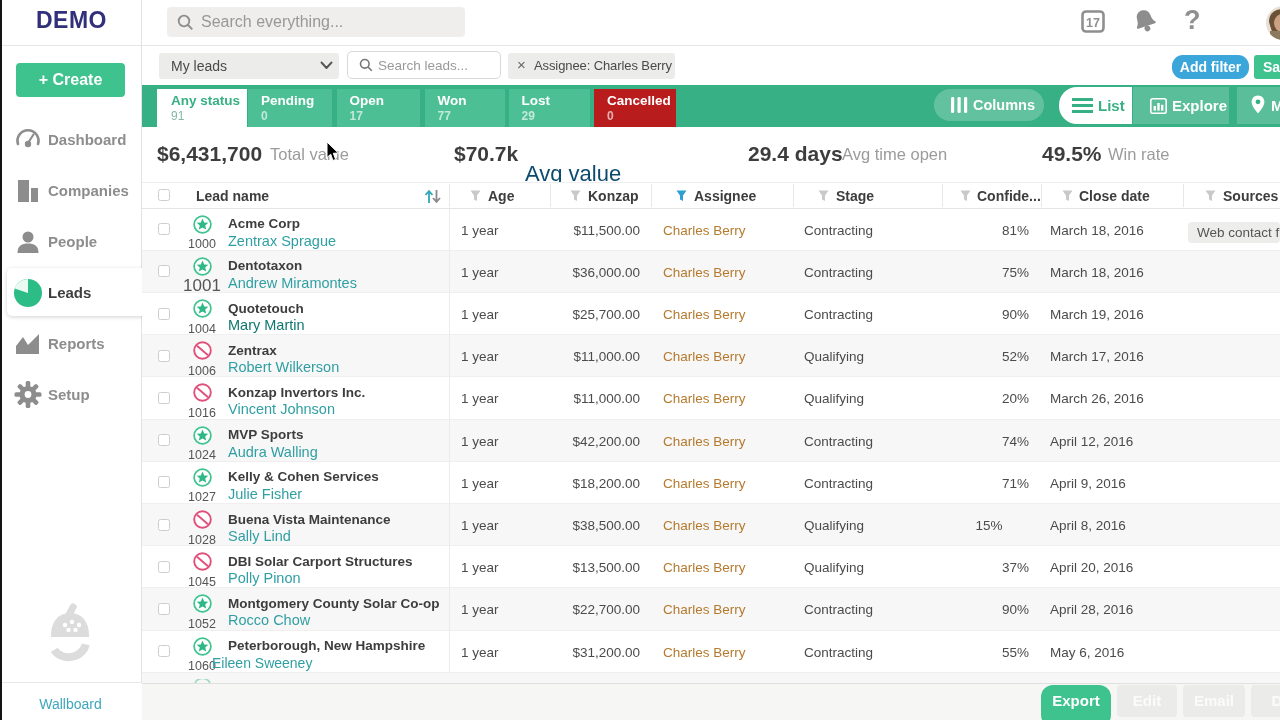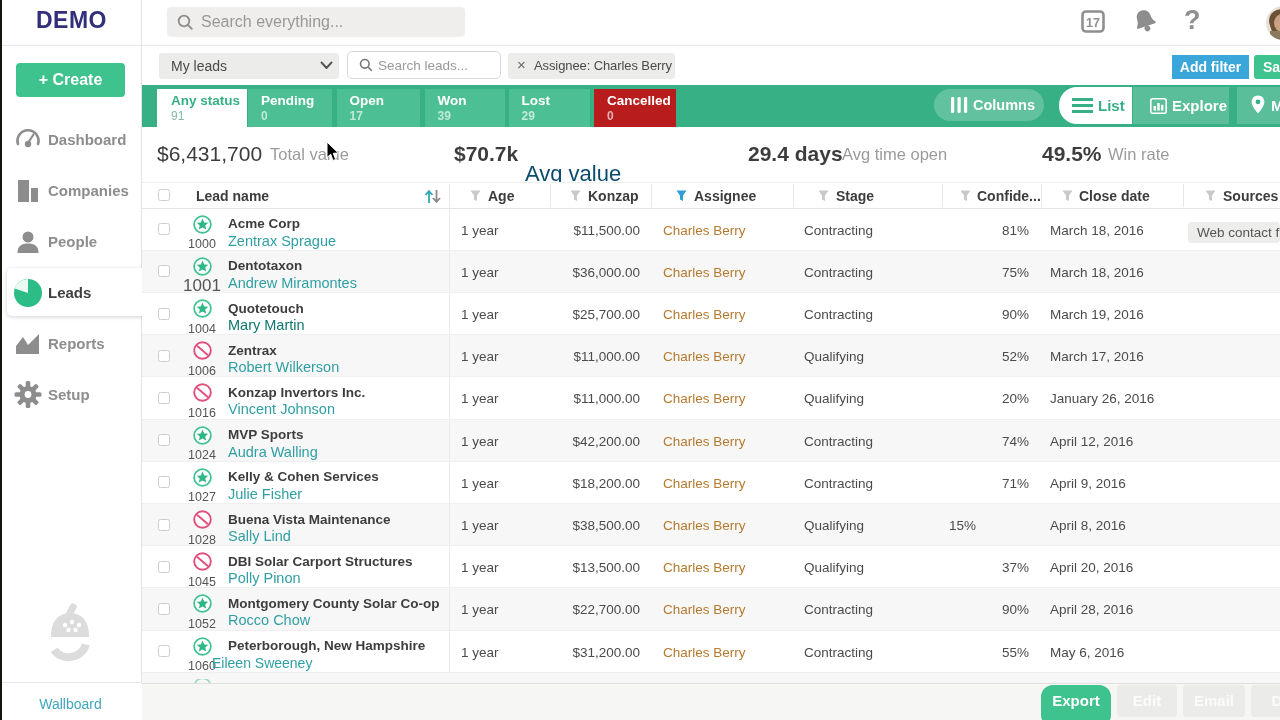--- a/index.html
+++ b/index.html
@@ -99,34 +99,34 @@
   </svg>
 <div class="ab" style="left:347px;top:51px;width:154px;height:28px;background:#fff;border:1px solid #d8d8d8;border-radius:5px"></div>
 <svg class="ab" style="left:359px;top:58px" width="14" height="14" viewBox="0 0 14 14">
     <circle cx="5.8" cy="5.8" r="4.3" fill="none" stroke="#777" stroke-width="1.6"></circle>
     <line x1="9" y1="9" x2="12.8" y2="12.8" stroke="#777" stroke-width="1.6"></line>
   </svg>
 <div class="ab" style="left:378px;top:58px;font-size:13.5px;color:#999">Search leads...</div>
 <div class="ab" style="left:508px;top:53px;width:167px;height:25.5px;background:#ececea;border-radius:3px"></div>
 <div class="ab" style="left:517px;top:56px;font-size:15px;color:#666">×</div>
 <div class="ab" style="left:534px;top:58px;font-size:13px;letter-spacing:-0.1px;color:#4a4a4a">Assignee: Charles Berry</div>
-<div class="ab" style="left:1172px;top:55px;width:77px;height:24px;background:#3ba6da;border-radius:0;color:#fff;font-size:14px;font-weight:bold;text-align:center;line-height:24px">Add filter</div>
+<div class="ab" style="left:1172px;top:55px;width:77px;height:24px;background:#3ba6da;border-radius:11px;color:#fff;font-size:14px;font-weight:bold;text-align:center;line-height:24px">Add filter</div>
 <div class="ab" style="left:1254px;top:55px;width:40px;height:24px;background:#3ec28e;border-radius:3px;color:#fff;font-size:14px;font-weight:bold;line-height:24px;padding-left:9px">Save</div>
 <div class="ab" style="left:142px;top:84.5px;width:1138px;height:42px;background:#36b084"></div>
 <div class="ab" style="left:248px;top:88.5px;width:84px;height:38px;background:#4cc094">
 <div style="position:absolute;left:13px;top:4px;font-size:13.5px;font-weight:bold;color:#fff">Pending</div>
 <div style="position:absolute;left:13px;top:20px;font-size:12px;font-weight:bold;color:rgba(255,255,255,0.65)">0</div>
   </div>
 <div class="ab" style="left:336.5px;top:88.5px;width:83px;height:38px;background:#4cc094">
 <div style="position:absolute;left:13px;top:4px;font-size:13.5px;font-weight:bold;color:#fff">Open</div>
 <div style="position:absolute;left:13px;top:20px;font-size:12px;font-weight:bold;color:rgba(255,255,255,0.65)">17</div>
   </div>
 <div class="ab" style="left:424.5px;top:88.5px;width:80px;height:38px;background:#4cc094">
 <div style="position:absolute;left:13px;top:4px;font-size:13.5px;font-weight:bold;color:#fff">Won</div>
-<div style="position:absolute;left:13px;top:20px;font-size:12px;font-weight:bold;color:rgba(255,255,255,0.65)">39</div>
+<div style="position:absolute;left:13px;top:20px;font-size:12px;font-weight:bold;color:rgba(255,255,255,0.65)">77</div>
   </div>
 <div class="ab" style="left:508.5px;top:88.5px;width:81.5px;height:38px;background:#4cc094">
 <div style="position:absolute;left:13px;top:4px;font-size:13.5px;font-weight:bold;color:#fff">Lost</div>
 <div style="position:absolute;left:13px;top:20px;font-size:12px;font-weight:bold;color:rgba(255,255,255,0.65)">29</div>
   </div>
 <div class="ab" style="left:594px;top:88.5px;width:82px;height:38px;background:#b91c1c">
 <div style="position:absolute;left:13px;top:4px;font-size:13.5px;font-weight:bold;color:#fff">Cancelled</div>
 <div style="position:absolute;left:13px;top:20px;font-size:12px;font-weight:bold;color:rgba(255,255,255,0.65)">0</div>
   </div>
 <div class="ab" style="left:157px;top:88.5px;width:90px;height:38px;background:#fff">
@@ -154,21 +154,21 @@
     <rect x="7.3" y="5" width="2.4" height="7.6" fill="#fff"></rect>
     <rect x="11" y="6.8" width="2.4" height="5.8" fill="#fff"></rect>
   </svg>
 <div class="ab" style="left:1172px;top:97px;font-size:15px;font-weight:bold;color:#fff">Explore</div>
 <div class="ab" style="left:1237px;top:87px;width:43px;height:37px;background:rgba(255,255,255,0.18)"></div>
 <svg class="ab" style="left:1251px;top:95px" width="14" height="19" viewBox="0 0 14 19">
 <path d="M7 0.5 C3.4 0.5 0.6 3.3 0.6 6.9 C0.6 11.7 7 18.3 7 18.3 C7 18.3 13.4 11.7 13.4 6.9 C13.4 3.3 10.6 0.5 7 0.5 Z" fill="#fff"></path>
 <circle cx="7" cy="6.8" r="2.4" fill="#36b084"></circle>
   </svg>
 <div class="ab" style="left:1271px;top:97px;font-size:15px;font-weight:bold;color:#fff">M</div>
-<div class="ab" style="left:157px;top:142px;font-size:21px;font-weight:normal;color:#3d3d3d">$6,431,700</div>
+<div class="ab" style="left:157px;top:142px;font-size:21px;font-weight:bold;color:#3d3d3d">$6,431,700</div>
 <div class="ab" style="left:270px;top:145px;font-size:16.5px;color:#9b9b9b">Total value</div>
 <div class="ab" style="left:454px;top:142px;font-size:21px;font-weight:bold;color:#3d3d3d">$70.7k</div>
 <div class="ab" style="left:525px;top:161px;font-size:22px;color:#0c4a6e">Avg value</div>
 <div class="ab" style="left:748px;top:142px;font-size:21px;font-weight:bold;color:#3d3d3d">29.4 days</div>
 <div class="ab" style="left:842px;top:145px;font-size:16.5px;color:#9b9b9b">Avg time open</div>
 <div class="ab" style="left:1042px;top:142px;font-size:21px;font-weight:bold;color:#3d3d3d">49.5%</div>
 <div class="ab" style="left:1108px;top:145px;font-size:16.5px;color:#9b9b9b">Win rate</div>
 <svg class="ab" style="left:326px;top:141px" width="14" height="21" viewBox="0 0 14 21">
 <path d="M1 1 L1 16.5 L4.7 13.2 L7 19.5 L9.6 18.4 L7.3 12.3 L12.3 12 Z" fill="#000" stroke="#fff" stroke-width="1"></path>
   </svg>
@@ -284,21 +284,21 @@
 <line x1="4" y1="4.7" x2="15" y2="14.3" stroke="#e0507a" stroke-width="1.9"></line>
   </svg>
 <div class="ab" style="left:202px;top:402.9px;width:0;text-align:center"><span style="display:inline-block;transform:translateX(-50%);font-size:12.5px;color:#555">1016</span></div>
 <div class="ab" style="left:228px;top:384.9px;width:219px;font-size:13.5px;font-weight:bold;color:#3d3d3d;white-space:nowrap;overflow:hidden">Konzap Invertors Inc.</div>
 <div class="ab" style="left:228px;top:401.4px;font-size:14.5px;color:#2f9fa3">Vincent Johnson</div>
 <div class="ab" style="left:461px;top:391.4px;font-size:13.5px;color:#4b4b4b">1 year</div>
 <div class="ab" style="left:540px;top:391.4px;width:100px;text-align:right;font-size:13.5px;color:#4b4b4b">$11,000.00</div>
 <div class="ab" style="left:663px;top:391.4px;font-size:13.5px;color:#b57a2e">Charles Berry</div>
 <div class="ab" style="left:804px;top:391.4px;font-size:13.5px;color:#4b4b4b">Qualifying</div>
 <div class="ab" style="left:949px;top:391.4px;width:80px;text-align:right;font-size:13.5px;color:#4b4b4b">20%</div>
-<div class="ab" style="left:1050px;top:391.4px;font-size:13.5px;color:#4b4b4b">January 26, 2016</div>
+<div class="ab" style="left:1050px;top:391.4px;font-size:13.5px;color:#4b4b4b">March 26, 2016</div>
 <div class="ab" style="left:142px;top:419.6px;width:1138px;height:42.2px;background:#f8f7f7;border-bottom:1px solid #f0eeee"></div>
 <div style="position:absolute;left:158px;top:434.1px;width:12px;height:12px;border:1.5px solid #cfcccc;border-radius:2.5px;background:#fff"></div>
 <svg style="position:absolute;left:192.5px;top:425.6px" width="19" height="19" viewBox="0 0 19 19">
 <circle cx="9.5" cy="9.5" r="8.4" fill="#fff" stroke="#3ec28e" stroke-width="1.7"></circle>
 <path d="M9.5 3.6 L11.2 7.5 L15.3 7.8 L12.2 10.5 L13.2 14.6 L9.5 12.4 L5.8 14.6 L6.8 10.5 L3.7 7.8 L7.8 7.5 Z" fill="#2eb886"></path>
   </svg>
 <div class="ab" style="left:202px;top:445.1px;width:0;text-align:center"><span style="display:inline-block;transform:translateX(-50%);font-size:12.5px;color:#555">1024</span></div>
 <div class="ab" style="left:228px;top:427.1px;width:219px;font-size:13.5px;font-weight:bold;color:#3d3d3d;white-space:nowrap;overflow:hidden">MVP Sports</div>
 <div class="ab" style="left:228px;top:443.6px;font-size:14.5px;color:#2f9fa3">Audra Walling</div>
 <div class="ab" style="left:461px;top:433.6px;font-size:13.5px;color:#4b4b4b">1 year</div>
@@ -328,21 +328,21 @@
 <circle cx="9.5" cy="9.5" r="8.3" fill="#fff" stroke="#e0507a" stroke-width="1.9"></circle>
 <line x1="4" y1="4.7" x2="15" y2="14.3" stroke="#e0507a" stroke-width="1.9"></line>
   </svg>
 <div class="ab" style="left:202px;top:529.5px;width:0;text-align:center"><span style="display:inline-block;transform:translateX(-50%);font-size:12.5px;color:#555">1028</span></div>
 <div class="ab" style="left:228px;top:511.5px;width:219px;font-size:13.5px;font-weight:bold;color:#3d3d3d;white-space:nowrap;overflow:hidden">Buena Vista Maintenance</div>
 <div class="ab" style="left:228px;top:528.0px;font-size:14.5px;color:#2f9fa3">Sally Lind</div>
 <div class="ab" style="left:461px;top:518.0px;font-size:13.5px;color:#4b4b4b">1 year</div>
 <div class="ab" style="left:540px;top:518.0px;width:100px;text-align:right;font-size:13.5px;color:#4b4b4b">$38,500.00</div>
 <div class="ab" style="left:663px;top:518.0px;font-size:13.5px;color:#b57a2e">Charles Berry</div>
 <div class="ab" style="left:804px;top:518.0px;font-size:13.5px;color:#4b4b4b">Qualifying</div>
-<div class="ab" style="left:949px;top:518.0px;width:80px;text-align:left;font-size:13.5px;color:#4b4b4b">15%</div>
+<div class="ab" style="left:949px;top:518.0px;width:80px;text-align:center;font-size:13.5px;color:#4b4b4b">15%</div>
 <div class="ab" style="left:1050px;top:518.0px;font-size:13.5px;color:#4b4b4b">April 8, 2016</div>
 <div class="ab" style="left:142px;top:546.2px;width:1138px;height:42.2px;background:#fff;border-bottom:1px solid #f0eeee"></div>
 <div style="position:absolute;left:158px;top:560.7px;width:12px;height:12px;border:1.5px solid #cfcccc;border-radius:2.5px;background:#fff"></div>
 <svg style="position:absolute;left:192.5px;top:552.2px" width="19" height="19" viewBox="0 0 19 19">
 <circle cx="9.5" cy="9.5" r="8.3" fill="#fff" stroke="#e0507a" stroke-width="1.9"></circle>
 <line x1="4" y1="4.7" x2="15" y2="14.3" stroke="#e0507a" stroke-width="1.9"></line>
   </svg>
 <div class="ab" style="left:202px;top:571.7px;width:0;text-align:center"><span style="display:inline-block;transform:translateX(-50%);font-size:12.5px;color:#555">1045</span></div>
 <div class="ab" style="left:228px;top:553.7px;width:219px;font-size:13.5px;font-weight:bold;color:#3d3d3d;white-space:nowrap;overflow:hidden">DBI Solar Carport Structures</div>
 <div class="ab" style="left:228px;top:570.2px;font-size:14.5px;color:#2f9fa3">Polly Pinon</div>

